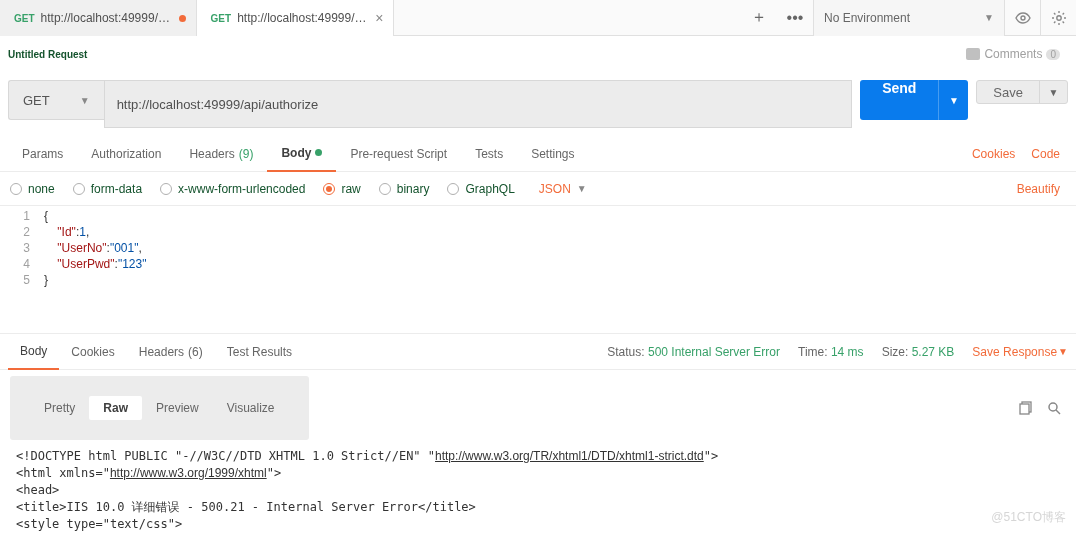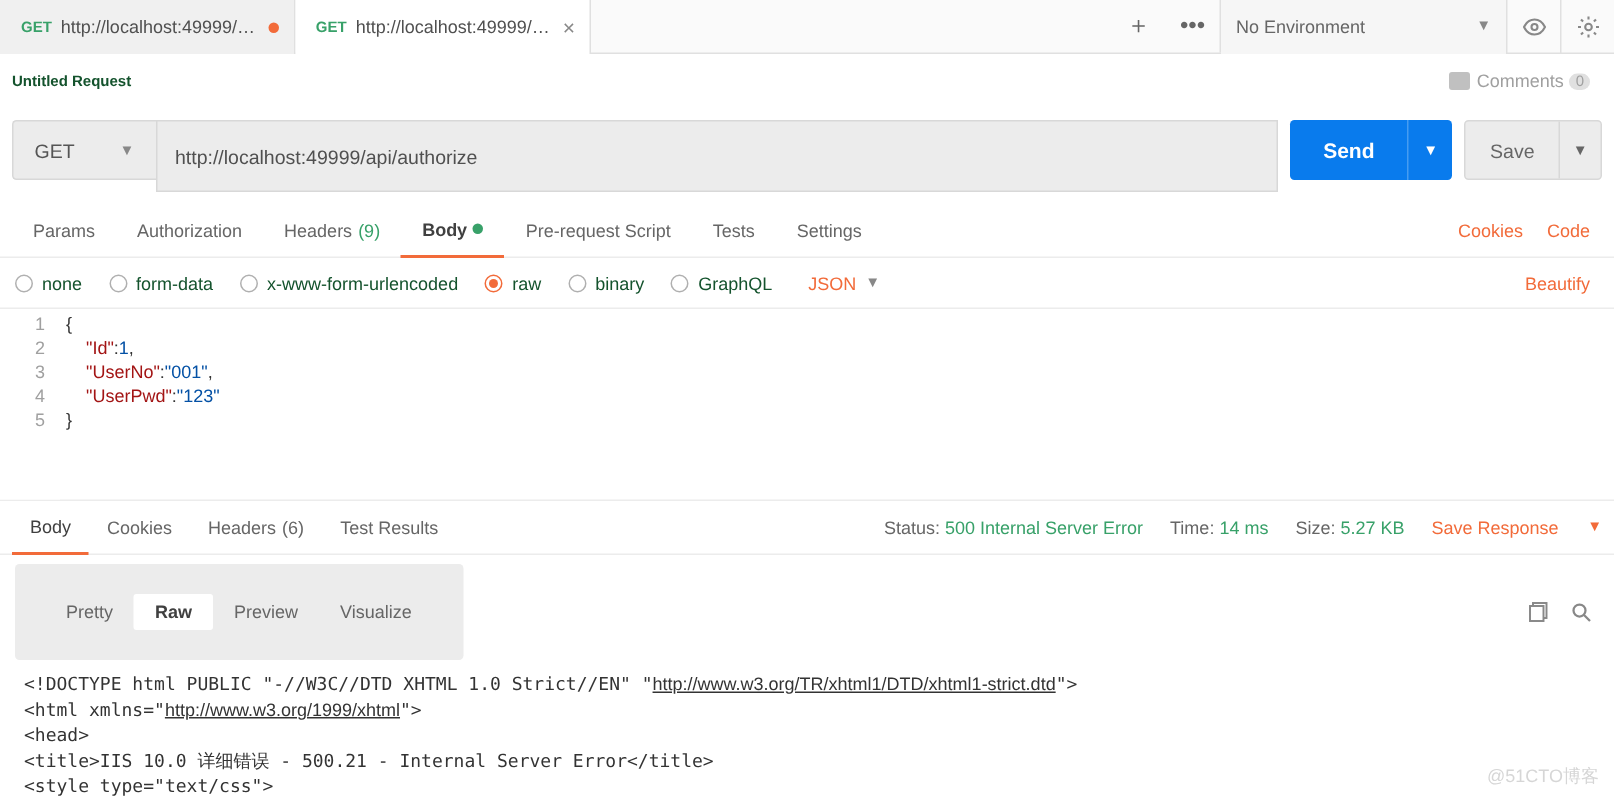--- a/index.html
+++ b/index.html
@@ -23,24 +23,24 @@
 .title-row { height: 36px; display: flex; align-items: center; justify-content: space-between; padding: 0 16px 0 8px; }
 .req-title { font-size: 10px; color: #14532d; font-weight: 600; }
 .comments { display: flex; align-items: center; color: #a0a0a0; font-size: 12px; gap: 4px; }
 .comments .bubble { width: 14px; height: 12px; background: #c0c0c0; border-radius: 2px; position: relative; }
 .comments .count { background: #e0e0e0; padding: 0 4px; border-radius: 7px; font-size: 10px; }
 
 .urlbar-row { display: flex; padding: 8px; gap: 0; background: #fff; }
 .method-select { display: flex; align-items: center; padding: 0 14px; height: 40px; background: #ececec; border: 1px solid #d8d8d8; border-right: none; border-radius: 3px 0 0 3px; color: #555; font-size: 13px; gap: 30px; cursor: pointer; }
 .method-select .caret { color: #888; font-size: 10px; }
 .url-input { flex: 1; height: 48px; border: 1px solid #d8d8d8; background: #ececec; padding: 0 12px; font-size: 13px; color: #505050; outline: none; }
-.send-btn { display: flex; align-items: center; height: 40px; background: #097bed; color: #fff; margin-left: 8px; border-radius: 3px; cursor: pointer; }
+.send-btn { display: flex; align-items: flex-start; height: 40px; background: #097bed; color: #fff; margin-left: 8px; border-radius: 3px; cursor: pointer; }
 .send-btn .lbl { padding: 0 22px; font-weight: 600; font-size: 14px; }
 .send-btn .split { width: 30px; display: flex; align-items: center; justify-content: center; border-left: 1px solid rgba(255,255,255,.25); height: 100%; font-size: 10px; }
-.save-btn { display: flex; align-items: center; height: 40px; background: #ececec; color: #666; margin-left: 8px; border: 1px solid #d8d8d8; border-radius: 3px; cursor: pointer; }
+.save-btn { display: flex; align-items: center; height: 24px; background: #ececec; color: #666; margin-left: 8px; border: 1px solid #d8d8d8; border-radius: 3px; cursor: pointer; }
 .save-btn .lbl { padding: 0 16px; font-size: 13px; }
 .save-btn .split { width: 28px; display: flex; align-items: center; justify-content: center; border-left: 1px solid #d8d8d8; height: 100%; font-size: 10px; }
 
 .req-tabs { display: flex; align-items: center; padding: 0 8px; height: 36px; border-bottom: 1px solid #ececec; }
 .req-tabs .rt { padding: 0 14px; height: 36px; display: flex; align-items: center; color: #666; cursor: pointer; font-size: 12px; gap: 4px; }
 .req-tabs .rt.active { color: #404040; border-bottom: 2px solid #f26b3a; font-weight: 600; }
 .req-tabs .count-g { color: #38a169; }
 .req-tabs .dot-o { width: 7px; height: 7px; border-radius: 50%; background: #38a169; display:inline-block; }
 .req-tabs .spacer { flex: 1; }
 .req-tabs .link-o { color: #f26b3a; padding: 0 8px; cursor: pointer; }
@@ -60,21 +60,21 @@
 .code .k { color: #a31515; }
 .code .n { color: #0451a5; }
 .code .s { color: #0451a5; }
 
 .resp-tabs { display: flex; align-items: center; padding: 0 8px; height: 36px; border-bottom: 1px solid #ececec; font-size: 12px; }
 .resp-tabs .rt { padding: 0 12px; height: 36px; display: flex; align-items: center; color: #666; cursor: pointer; gap: 4px; }
 .resp-tabs .rt.active { border-bottom: 2px solid #f26b3a; color: #404040; }
 .resp-tabs .spacer { flex: 1; }
 .resp-tabs .stat { color: #666; margin-left: 18px; }
 .resp-tabs .stat .g { color: #38a169; }
-.save-resp { color: #f26b3a; margin-left: 18px; display: flex; align-items: center; gap: 19px; cursor: pointer; }
+.save-resp { color: #f26b3a; margin-left: 18px; display: flex; align-items: center; gap: 1px; cursor: pointer; }
 
 .view-opts { display: flex; align-items: center; padding: 6px 10px; gap: 4px; background: #fff; }
 .view-opts .bgroup { display: flex; background: #ececec; border-radius: 3px; padding: 20px; }
 .view-opts .vb { padding: 5px 14px; color: #666; cursor: pointer; font-size: 12px; border-radius: 2px; }
 .view-opts .vb.active { background: #fff; color: #404040; font-weight: 600; }
 .view-opts .spacer { flex: 1; }
 .view-opts .ricon { width: 24px; height: 24px; display: flex; align-items: center; justify-content: center; color: #777; cursor: pointer; }
 
 .resp-body { font-family: Consolas, Menlo, monospace; font-size: 12px; line-height: 17px; padding: 2px 16px; color: #333; white-space: pre; }
 .resp-body .u { text-decoration: underline; }

